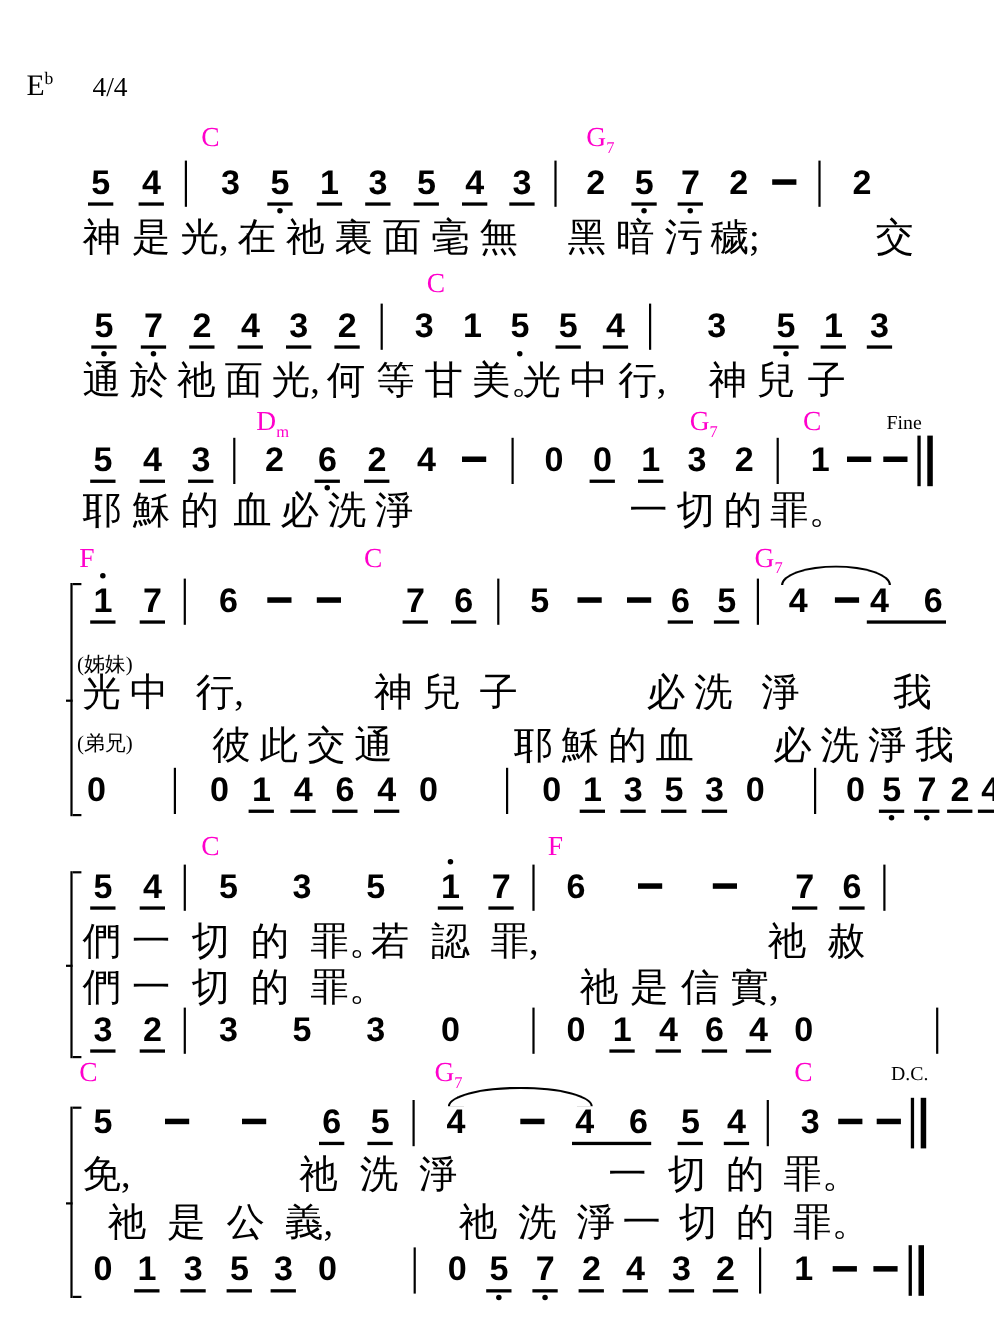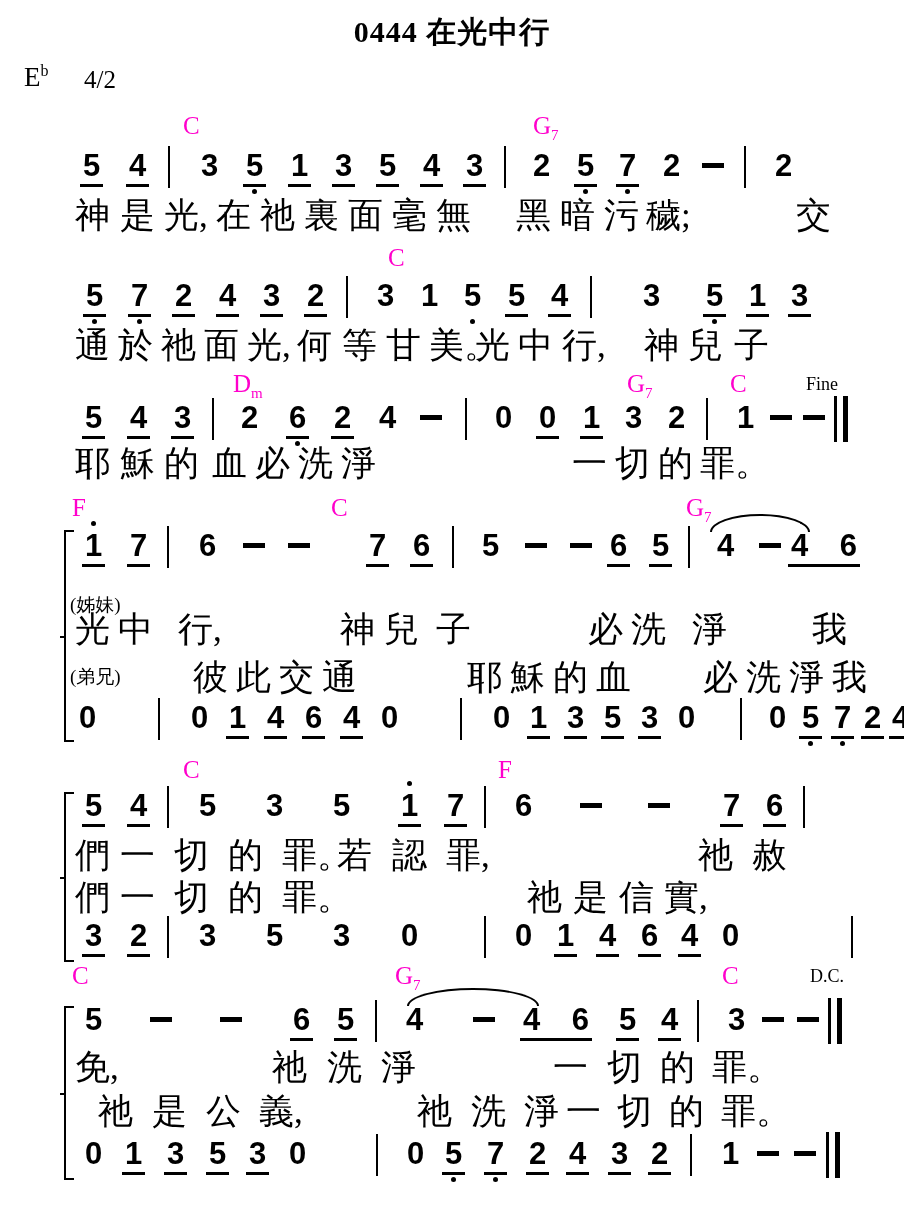--- a/index.html
+++ b/index.html
@@ -39,23 +39,22 @@
   
   .bracket{position:absolute;width:9px;border-left:2px solid #000;}
   .bracket::before{content:"";position:absolute;top:0;left:0;width:8px;height:2px;background:#000;}
   .bracket::after{content:"";position:absolute;bottom:0;left:0;width:8px;height:2px;background:#000;}
   .bracket .mid{position:absolute;left:-6px;top:50%;width:6px;height:2px;background:#000;}
 </style>
 </head>
 <body>
 
 <div id="sheet">
-  <div class="title">0444 在光中行</div>
   <div class="keysig"><span>E</span><sup>b</sup></div>
-  <div class="timesig">4/2</div>
+  <div class="timesig">4/4</div>
   <div id="music">
       <div class="row" style="top: 112px;">
         <span class="chord" style="left: 183px;">C</span>
         <span class="chord" style="left: 533px;">G<sub>7</sub></span>
       </div>
       <div class="row" style="top: 148px;">
         <span class="nt" style="left: 80px;"><span class="n u">5</span></span>
         <span class="nt" style="left: 126px;"><span class="n u">4</span></span>
         <div class="bar" style="left: 168px;"></div>
         <span class="nt" style="left: 198px;"><span class="n">3</span></span>

